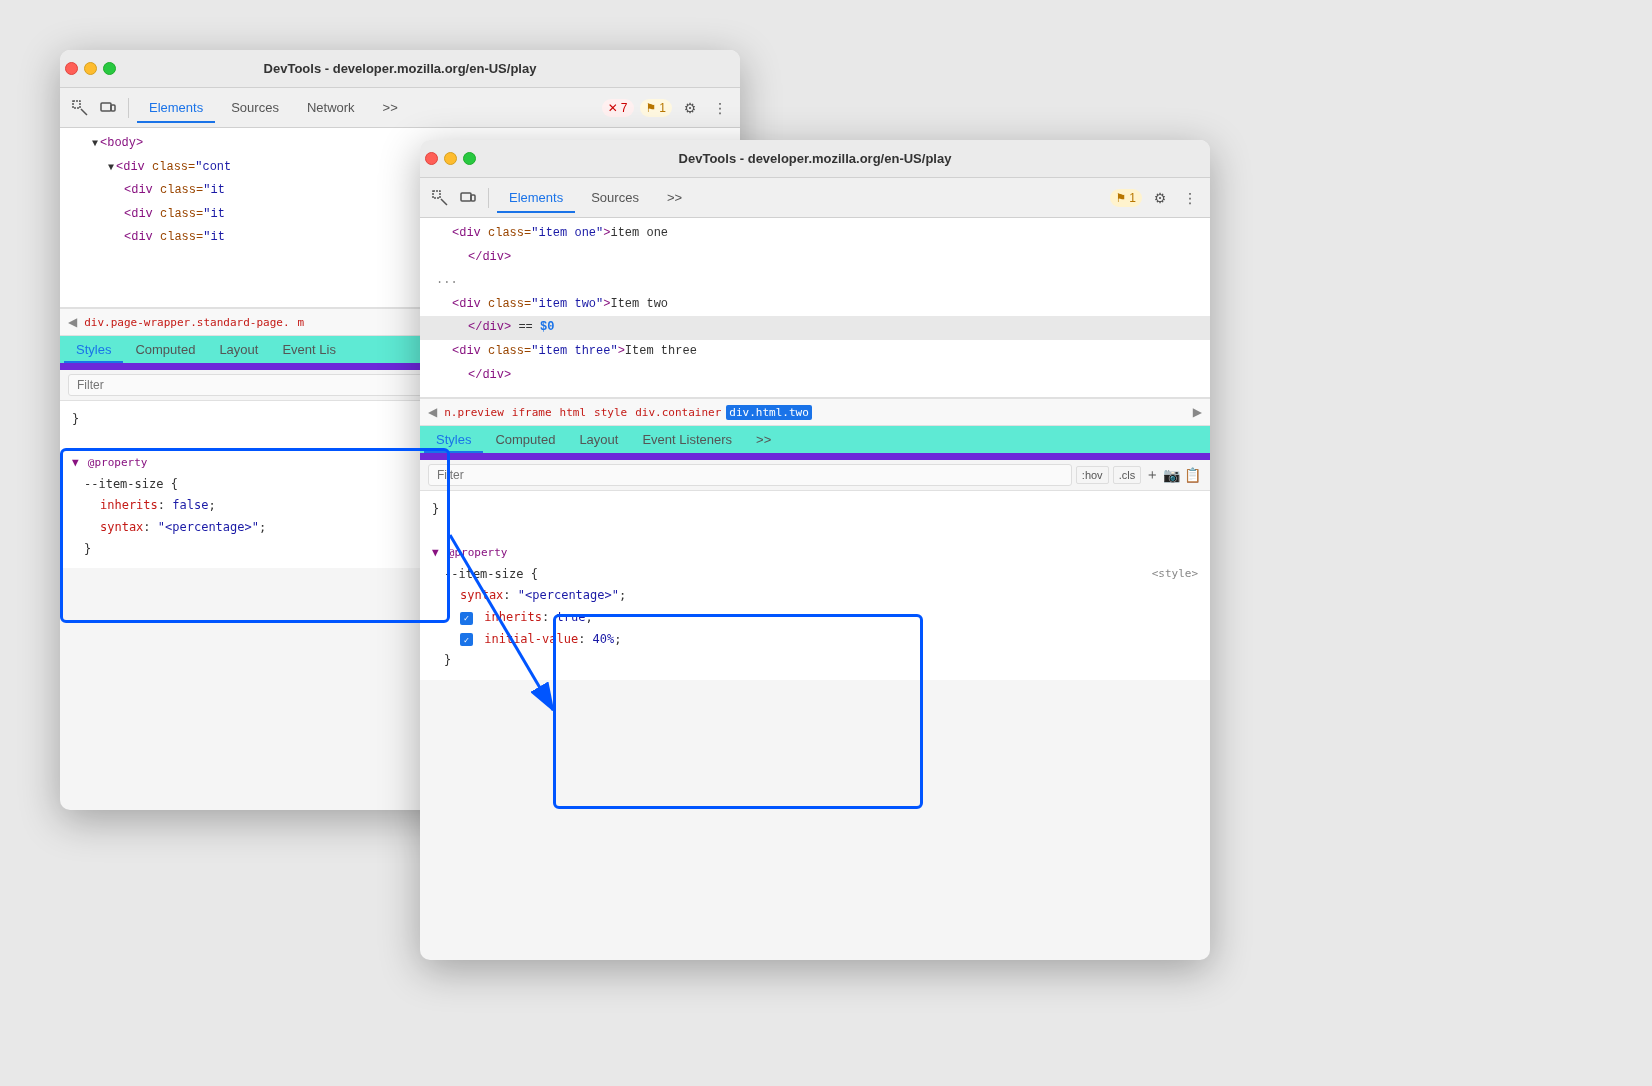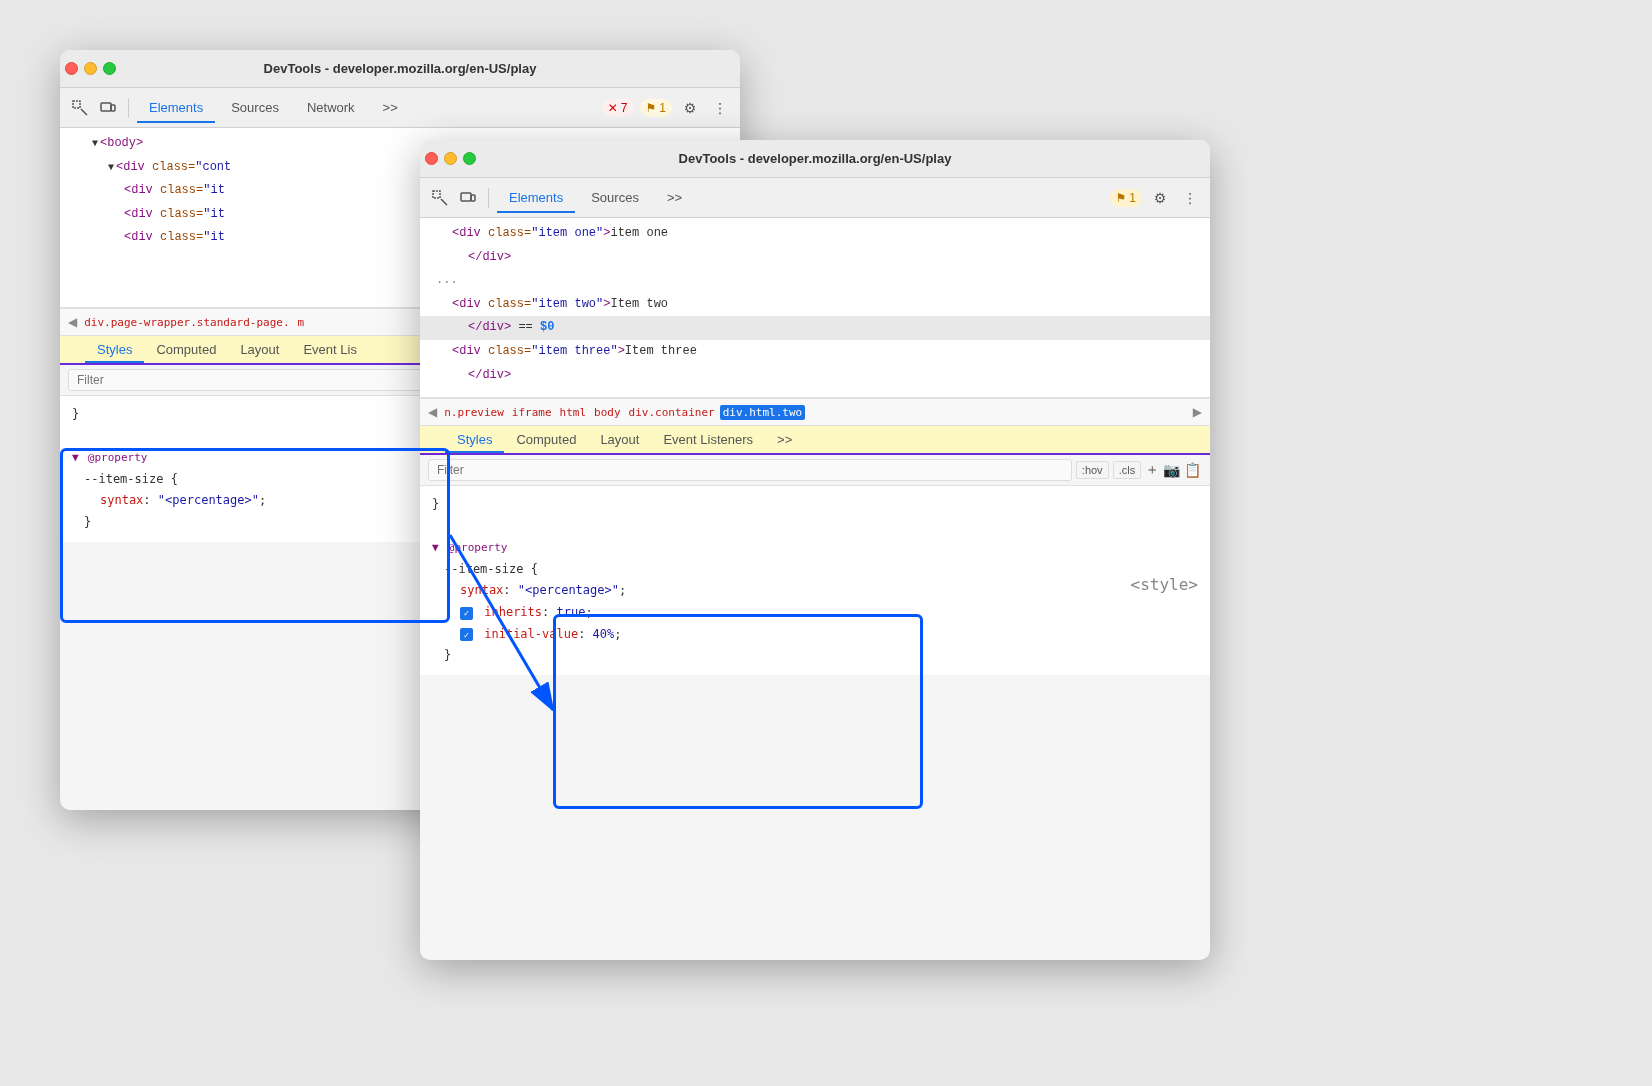--- a/index.html
+++ b/index.html
@@ -227,23 +227,23 @@
       font-size: 12px;
     }
 
     
     .styles-panel {
       background: #fff;
     }
 
     .styles-tabs {
       display: flex;
-      border-bottom: 2px solid #6d28d9;
-      padding: 0 25px;
-      background: #fef9c3;
+      border-bottom: 7px solid #6d28d9;
+      padding: 0 4px;
+      background: #5eead4;
     }
 
     .styles-tab {
       padding: 6px 12px;
       font-size: 13px;
       color: #555;
       cursor: pointer;
       position: relative;
     }
 
@@ -434,20 +434,23 @@
     <div><span class="css-brace">}</span></div>
     <br>
     <div>
       <span class="triangle css-at-rule">▼</span>
       <span class="css-at-rule">@property</span>
     </div>
     <div style="padding-left:12px;">
 
       <div><span class="css-brace">--item-size {</span></div>
       <div class="css-indent">
+        <span class="css-prop">inherits</span><span class="css-brace">: </span><span class="css-value">false</span><span class="css-brace">;</span>
+      </div>
+      <div class="css-indent">
         <span class="css-prop">syntax</span><span class="css-brace">: </span><span class="css-value">"&lt;percentage&gt;"</span><span class="css-brace">;</span>
       </div>
       <div><span class="css-brace">}</span></div>
     </div>
   </div>
 </div>
 
 <div class="devtools-window window-front">
 
   <div class="titlebar">
@@ -511,21 +514,21 @@
       <span class="tag-name">&lt;/div&gt;</span>
     </div>
   </div>
 
   <div class="breadcrumb-bar">
     <span class="breadcrumb-arrow">◀</span>
     <div class="breadcrumb-nav">
       <span class="breadcrumb-item">n.preview</span>
       <span class="breadcrumb-item">iframe</span>
       <span class="breadcrumb-item">html</span>
-      <span class="breadcrumb-item">body</span>
+      <span class="breadcrumb-item">style</span>
       <span class="breadcrumb-item">div.container</span>
       <span class="breadcrumb-item selected">div.html.two</span>
     </div>
     <span class="breadcrumb-arrow" style="margin-left:auto;">▶</span>
   </div>
 
   <div class="styles-tabs">
     <div class="styles-tab active">Styles</div>
     <div class="styles-tab">Computed</div>
     <div class="styles-tab">Layout</div>
@@ -549,21 +552,21 @@
     <br>
     <div>
       <span class="triangle css-at-rule">▼</span>
       <span class="css-at-rule"> @property</span>
     </div>
 
     
     <div style="padding-left:12px; position:relative;">
       <div>
         <span class="css-brace">--item-size {</span>
-        <span class="source-label" style="float:right; color:#888; font-size:16px;margin-top:12px;">&lt;style&gt;</span>
+        <span class="source-label" style="float:right; color:#888; font-size:11px;">&lt;style&gt;</span>
       </div>
       <div class="css-indent">
         <span class="css-prop">syntax</span><span class="css-brace">: </span><span class="css-value">"&lt;percentage&gt;"</span><span class="css-brace">;</span>
       </div>
       <div class="css-indent">
         <span class="checkbox-blue">✓</span>
         <span class="css-prop">inherits</span><span class="css-brace">: </span><span class="css-value">true</span><span class="css-brace">;</span>
       </div>
       <div class="css-indent">
         <span class="checkbox-blue">✓</span>

